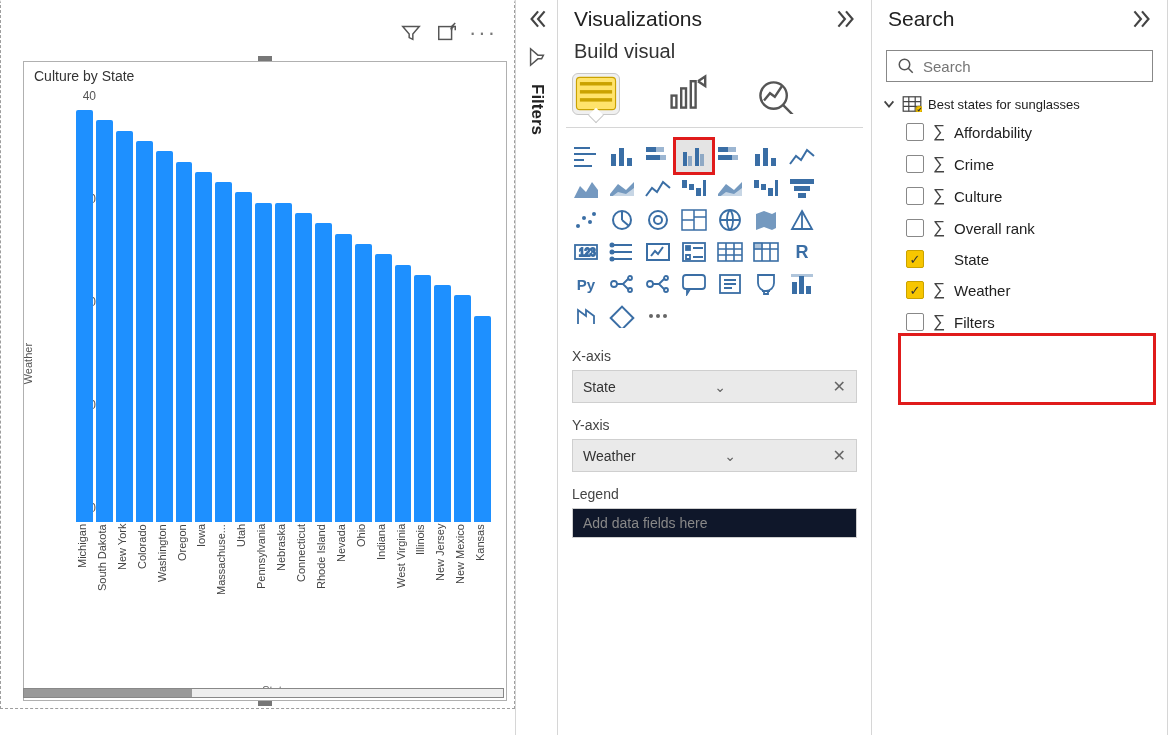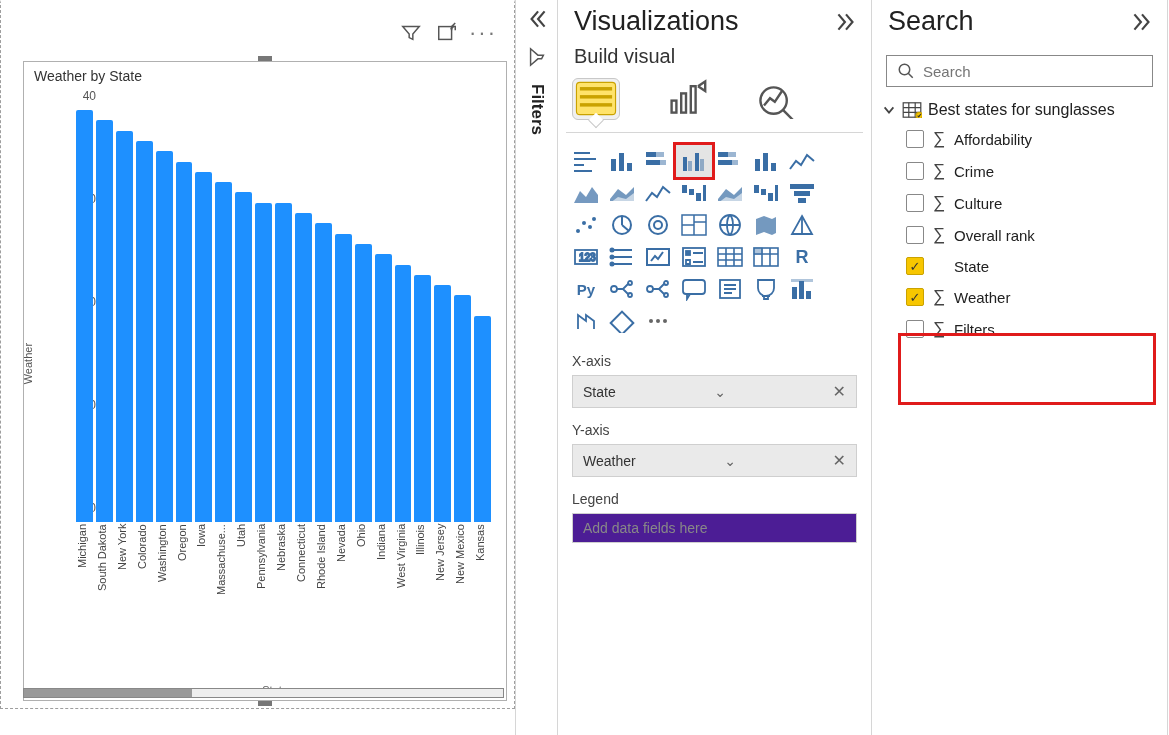--- a/index.html
+++ b/index.html
@@ -117,21 +117,21 @@
     border-right: 1px solid #d6d6d6;
     height: 735px;
     overflow: hidden;
   }
   .viz-pane { width: 314px; }
   .fields-pane { width: 296px; }
   .pane-header {
     display:flex; align-items:center; justify-content:space-between;
     padding: 6px 12px 2px 16px;
   }
-  .pane-title { font-size: 27px; font-weight:400; }
+  .pane-title { font-size: 21px; font-weight:400; }
   .chev-right { width:26px; height:26px; color:#444; cursor:pointer; }
 
   .build-row {
     padding: 6px 16px 8px 16px;
     font-size: 20px; color:#333;
   }
   .build-tabs { display:flex; gap: 42px; padding-left: 14px; margin-top:2px; }
   .btab { width:48px; height:42px; display:flex; align-items:center; justify-content:center; cursor:pointer; }
   .btab.selected { background:#f0f0f0; border:1px solid #c8c8c8; border-radius:6px; position:relative; }
   .btab.selected::after {
@@ -159,35 +159,35 @@
 
   .well-section { padding: 10px 14px 2px 14px; font-size:14px; color:#444; }
   .well {
     margin: 4px 14px;
     border:1px solid #cfcfcf;
     background:#eaeaea;
     display:flex; align-items:center;
     padding: 6px 10px;
     font-size: 14px; color:#333;
   }
-  .well.light { background:#4c1d95; }
+  .well.light { background:#0f172a; }
   .well .wx { margin-left:auto; color:#666; cursor:pointer; font-size:16px;}
   .well .chev { margin-left:auto; color:#666; margin-right:8px; }
   .placeholder { color:#888; }
 
   .fields-search {
     margin: 16px 14px 8px 14px;
     border:1px solid #888;
     display:flex; align-items:center;
     padding: 6px 10px; gap:8px;
   }
   .fields-search input { border:none; outline:none; font-size:15px; flex:1; }
   .table-row {
     display:flex; align-items:center; gap:6px;
-    padding: 6px 10px 4px 10px; font-size: 16px;
+    padding: 6px 10px 4px 10px; font-size: 13px;
   }
   .table-row .tname { flex:1; }
   .field-row {
     display:flex; align-items:center; gap:6px;
     padding: 6px 4px 6px 34px; font-size: 15px;
   }
   .chk {
     width:18px; height:18px; border:1px solid #888; border-radius:2px; background:#fff;
     display:flex; align-items:center; justify-content:center; cursor:pointer;
   }
@@ -218,21 +218,21 @@
           <svg viewBox="0 0 24 24" fill="none" stroke="currentColor" stroke-width="1.6">
               <rect x="3" y="5" width="14" height="14"></rect>
               <path d="M17 5 21 1 M17 5h4v4 M17 5v4"></path>
               <path d="M20 4l-4 4"></path>
             </svg>
         </span>
         <span class="tb-icon">
             <span class="dots">···</span>
           </span>
       </div>
-      <div class="chart-title">Weather by State</div>
+      <div class="chart-title">Culture by State</div>
       <div class="chart-area">
         <div class="axis-label-y">Weather</div>
         <div class="plot">
           <div class="ticks-y" id="yticks">
               <div class="ytick" style="bottom: 0%;">0</div>
               <div class="ytick" style="bottom: 25%;">10</div>
               <div class="ytick" style="bottom: 50%;">20</div>
               <div class="ytick" style="bottom: 75%;">30</div>
               <div class="ytick" style="bottom: 100%;">40</div>
             </div>

